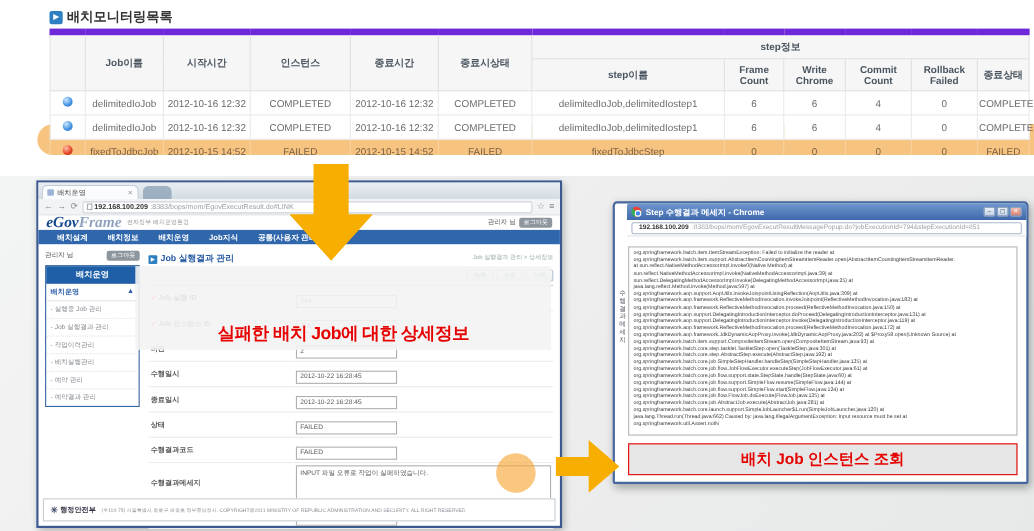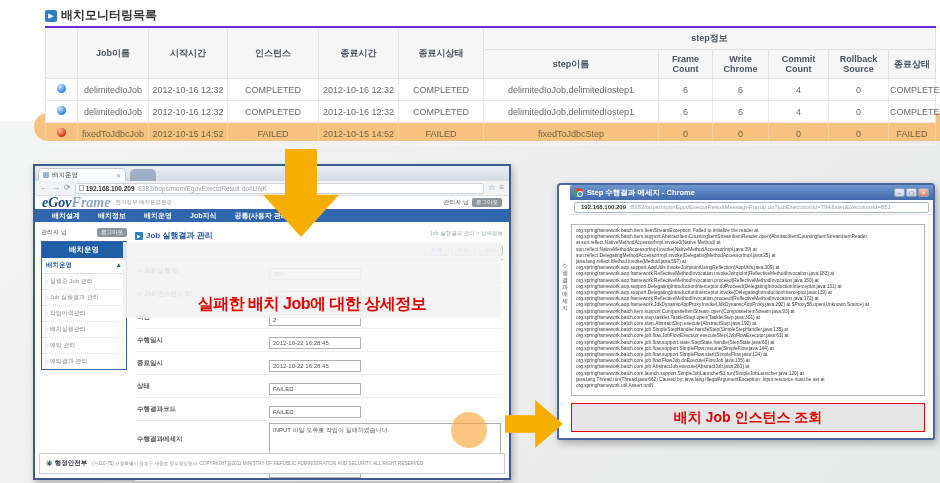--- a/index.html
+++ b/index.html
@@ -1,30 +1,30 @@
 <!DOCTYPE html>
 <html style="--accent_orange: #f8ae00; --highlight: #f6bd72; --annotation_red: #e60000; --nav_blue: #2f66ac; --titlebar_blue: #3f69ad; --titlebar_blue_light: #6f96cd;"><head>
 <meta charset="utf-8">
 <style>
   * { margin:0; padding:0; box-sizing:border-box; }
   html,body { width:940px; height:483px; overflow:hidden;
     font-family:"Liberation Sans", sans-serif;
     background:linear-gradient(135deg,#f5f6f6 0%,#ededee 60%,#e7e9e9 100%); }
 
   
-  .monitor-wrap { position:absolute; left:0; top:0; width:940px; height:121px; background:#fff; }
+  .monitor-wrap { position:absolute; left:0; top:0; width:940px; height:160px; background:#fff; }
   .mon-title-row { position:absolute; left:45px; top:7px; display:flex; align-items:center; gap:4px; }
   .mon-icon { width:12px; height:12px; background:#2d7fc1; color:#fff; font-size:7px; line-height:12px;
     text-align:center; border-radius:2px; display:inline-block; }
   .mon-title { font-size:12px; font-weight:bold; color:#333; }
   .hl-band { position:absolute; left:34px; top:113px; width:906px; height:28px;
     background:var(--highlight,#f6bd72); border-radius:14px 0 0 14px; opacity:.9; }
   table.mon { position:absolute; left:45px; top:26px; width:890px; border-collapse:collapse;
     table-layout:fixed; z-index:2; }
-  table.mon thead tr:first-child th { border-top:2px solid #6d28d9; }
+  table.mon thead tr:first-child th { border-top:6px solid #6d28d9; }
   table.mon th { background:#f6f6f6; border:1px solid #e2e2e2; font-size:9px; font-weight:bold;
     color:#4a5560; padding:4px 1px; }
   table.mon td { border:1px solid #eaeaea; background:#fff; font-size:9px; color:#6b6b6b;
     text-align:center; padding:5px 1px; height:22px; }
   table.mon tr[data-status="failed"] td { background:transparent; color:#7b6142; border-color:rgba(255,255,255,.25); }
   .dot { width:9px; height:9px; border-radius:50%; display:inline-block; }
   .dot[data-status="completed"] { background:radial-gradient(circle at 35% 30%,#cfe8ff,#4a97e4 55%,#1565c0); }
   .dot[data-status="failed"]    { background:radial-gradient(circle at 35% 30%,#ffc0ab,#e8492a 55%,#b71c0c); }
 
   
@@ -166,21 +166,21 @@
         <th rowspan="2">인스턴스</th>
         <th rowspan="2">종료시간</th>
         <th rowspan="2">종료시상태</th>
         <th colspan="6">step정보</th>
       </tr>
       <tr>
         <th>step이름</th>
         <th>Frame Count</th>
         <th>Write Chrome</th>
         <th>Commit Count</th>
-        <th>Rollback Source</th>
+        <th>Rollback Failed</th>
         <th>종료상태</th>
       </tr>
     </thead>
     <tbody>
 
         <tr data-status="completed">
           <td><span class="dot" data-status="completed"></span></td>
           <td>delimitedIoJob</td>
           <td>2012-10-16 12:32</td>
           <td>COMPLETED</td>

